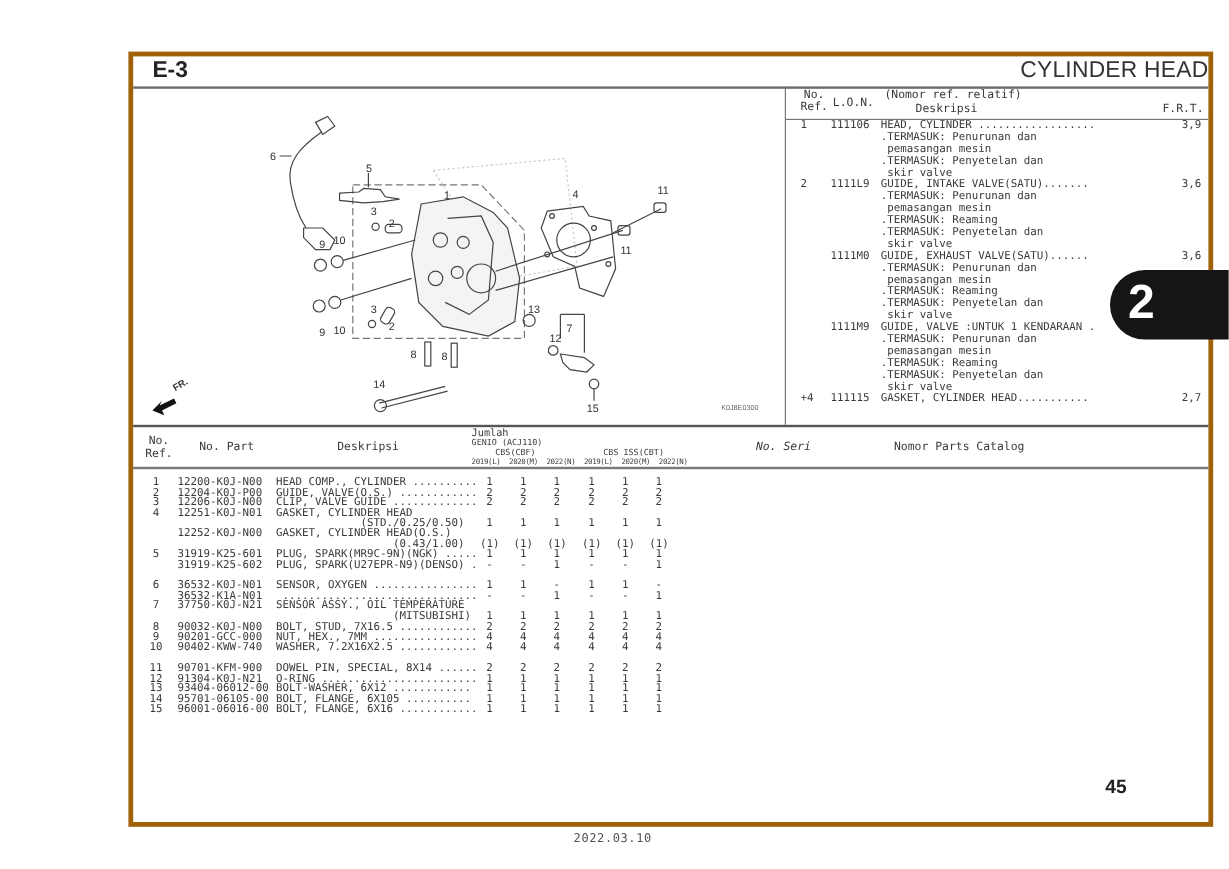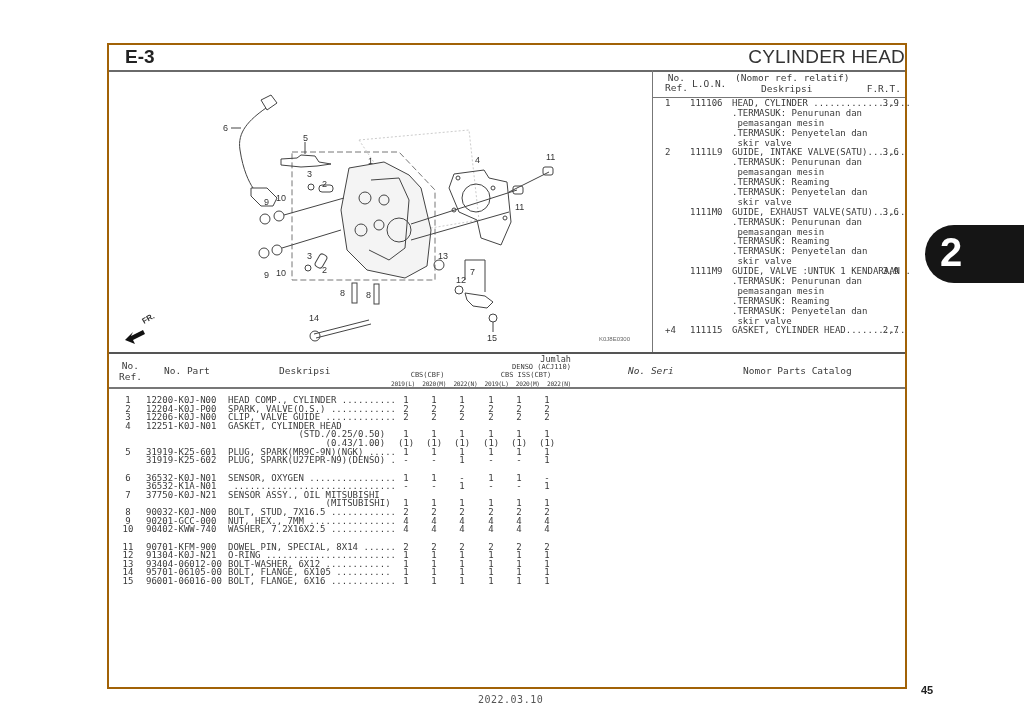--- a/index.html
+++ b/index.html
@@ -1,17 +1,17 @@
 <!DOCTYPE html>
 <html><head>
 <meta charset="utf-8">
 <style>
   html, body { margin:0; padding:0; background:#ffffff; }
   body { width:1024px; height:724px; position:relative; overflow:hidden; font-family:"DejaVu Sans Mono", monospace; color:#3a3a3a; }
-  .frame { position:absolute; left:107px; top:43px; width:800px; height:646px; border:2px solid #a16207; box-sizing:border-box; }
+  .frame { position:absolute; left:107px; top:43px; width:904px; height:646px; border:4px solid #a16207; box-sizing:border-box; }
   .title-bar { position:absolute; left:0; top:0; right:0; height:25px; border-bottom:2px solid #6a6a6a; }
   .section-code { position:absolute; left:16px; top:1px; font-family:"Liberation Sans", sans-serif; font-weight:bold; font-size:19px; color:#222; }
   .page-title { position:absolute; left:0; right:0; top:1px; text-align:right; font-family:"Liberation Sans", sans-serif; font-size:19px; color:#333; letter-spacing:0.2px; }
   .diagram { position:absolute; left:0; top:25px; width:543px; height:282px; }
   .diagram svg { position:absolute; left:0; top:0; }
   .diag-code { position:absolute; left:490px; top:266px; font-family:"Liberation Sans", sans-serif; font-size:6px; color:#666; }
   .lon-panel { position:absolute; left:543px; top:25px; right:0; height:282px; border-left:1px solid #777; }
   .lon-head { position:absolute; left:0; right:0; top:0; height:27px; border-bottom:1px solid #777; font-size:9.5px; }
   .lon-head .h1 { position:absolute; left:12px; top:3px; line-height:10px; text-align:center; }
   .lon-head .h2 { position:absolute; left:39px; top:8px; }
@@ -21,37 +21,37 @@
   .lon-body { position:absolute; left:0; right:0; top:29px; font-size:9px; line-height:9.9px; }
   .lon-row { position:relative; height:9.9px; white-space:pre; }
   .lon-row .ref { position:absolute; left:12px; }
   .lon-row .code { position:absolute; left:37px; }
   .lon-row .desc { position:absolute; left:79px;text-align:center; }
   .lon-row .frt { position:absolute; right:6px; }
   .parts-head { position:absolute; left:0; right:0; top:307px; height:33px; border-top:2px solid #555; border-bottom:2px solid #777; font-size:9.5px; }
   .ph-ref { position:absolute; left:10px; top:6px; line-height:11px; text-align:center; }
   .ph-part { position:absolute; left:55px; top:11px; }
   .ph-desc { position:absolute; left:170px; top:11px; }
-  .ph-jumlah { position:absolute; left:282px; top:1px; width:180px; text-align:right; font-size:8.5px; line-height:8.5px; }
+  .ph-jumlah { position:absolute; left:282px; top:1px; width:180px; text-align:left; font-size:8.5px; line-height:8.5px; }
   .ph-jumlah .sub { font-size:7px; line-height:7.5px; }
   .ph-jumlah .grp { display:flex; justify-content:space-around; font-size:7px;gap:17px; }
   .ph-jumlah .yrs { display:flex; justify-content:space-between; font-size:6.2px; letter-spacing:-0.3px; }
   .ph-seri { position:absolute; left:519px; top:11px;font-style:italic; }
   .ph-kode { position:absolute; left:634px; top:11px; }
   .parts-body { position:absolute; left:0; right:0; top:351px; font-size:9px; line-height:8.6px; }
   .prow { position:relative; height:8.6px; white-space:pre; }
   .prow.gap { height:8.8px; }
   .prow .ref { position:absolute; left:9px; width:20px; text-align:center; }
   .prow .pn { position:absolute; left:37px; }
   .prow .desc { position:absolute; left:119px; }
   .prow .q { position:absolute; width:16px; text-align:center; }
   .q0 { left:289px; } .q1 { left:317px; } .q2 { left:345px; } .q3 { left:374px; } .q4 { left:402px; } .q5 { left:430px; }
   .side-tab { position:absolute; left:925px; top:225px; width:99px; height:58px; background:#151515; border-radius:29px 0 0 29px; }
   .side-tab span { position:absolute; left:15px; top:5px; font-family:"Liberation Sans", sans-serif; font-weight:900; font-size:40px; color:#fff; }
-  .page-num { position:absolute; left:921px; top:684px; font-family:"Liberation Sans", sans-serif; font-weight:bold; font-size:11px; color:#222; }
+  .page-num { position:absolute; left:921px; top:648px; font-family:"Liberation Sans", sans-serif; font-weight:bold; font-size:16px; color:#222; }
   .footer-date { position:absolute; left:478px; top:694px; font-size:10px; color:#555; letter-spacing:0.5px; }
   .lbl { font-family:"Liberation Sans", sans-serif; font-size:9px; fill:#333; }
 </style>
 </head>
 <body>
 
 <div class="frame">
   <div class="title-bar">
     <span class="section-code">E-3</span>
     <span class="page-title">CYLINDER HEAD</span>
@@ -194,51 +194,52 @@
 
   <div class="parts-head">
     <div class="ph-ref">
         <div>No.</div>
         <div>Ref.</div>
       </div>
     <span class="ph-part">No. Part</span>
     <span class="ph-desc">Deskripsi</span>
     <div class="ph-jumlah">
       <div>Jumlah</div>
-      <div class="sub">DENSO (ACJ110)</div>
+      <div class="sub">GENIO (ACJ110)</div>
       <div class="grp">
           <span>CBS(CBF)</span>
           <span>CBS ISS(CBT)</span>
         </div>
       <div class="yrs" id="yrs">
           <span>2019(L)</span>
           <span>2020(M)</span>
           <span>2022(N)</span>
           <span>2019(L)</span>
           <span>2020(M)</span>
           <span>2022(N)</span>
         </div>
     </div>
     <span class="ph-seri">No. Seri</span>
     <span class="ph-kode">Nomor Parts Catalog</span>
   </div>
 
   <div class="parts-body" id="parts-body">
       <div class="prow"><span class="ref">1</span><span class="pn">12200-K0J-N00</span><span class="desc">HEAD COMP., CYLINDER ..........</span><span class="q q0">1</span><span class="q q1">1</span><span class="q q2">1</span><span class="q q3">1</span><span class="q q4">1</span><span class="q q5">1</span></div>
-      <div class="prow"><span class="ref">2</span><span class="pn">12204-K0J-P00</span><span class="desc">SPARK, VALVE(O.S.) ............</span><span class="q q0">2</span><span class="q q1">2</span><span class="q q2">2</span><span class="q q3">2</span><span class="q q4">2</span><span class="q q5">2</span></div>
+      <div class="prow"><span class="ref">2</span><span class="pn">12204-K0J-P00</span><span class="desc">GUIDE, VALVE(O.S.) ............</span><span class="q q0">2</span><span class="q q1">2</span><span class="q q2">2</span><span class="q q3">2</span><span class="q q4">2</span><span class="q q5">2</span></div>
       <div class="prow"><span class="ref">3</span><span class="pn">12206-K0J-N00</span><span class="desc">CLIP, VALVE GUIDE .............</span><span class="q q0">2</span><span class="q q1">2</span><span class="q q2">2</span><span class="q q3">2</span><span class="q q4">2</span><span class="q q5">2</span></div>
       <div class="prow"><span class="ref">4</span><span class="pn">12251-K0J-N01</span><span class="desc">GASKET, CYLINDER HEAD</span><span class="q q0"></span><span class="q q1"></span><span class="q q2"></span><span class="q q3"></span><span class="q q4"></span><span class="q q5"></span></div>
       <div class="prow"><span class="ref"></span><span class="pn"></span><span class="desc">             (STD./0.25/0.50)</span><span class="q q0">1</span><span class="q q1">1</span><span class="q q2">1</span><span class="q q3">1</span><span class="q q4">1</span><span class="q q5">1</span></div>
+      <div class="prow"><span class="ref"></span><span class="pn">12252-K0J-N00</span><span class="desc">GASKET, CYLINDER HEAD(O.S.)</span><span class="q q0"></span><span class="q q1"></span><span class="q q2"></span><span class="q q3"></span><span class="q q4"></span><span class="q q5"></span></div>
       <div class="prow"><span class="ref"></span><span class="pn"></span><span class="desc">                  (0.43/1.00)</span><span class="q q0">(1)</span><span class="q q1">(1)</span><span class="q q2">(1)</span><span class="q q3">(1)</span><span class="q q4">(1)</span><span class="q q5">(1)</span></div>
       <div class="prow"><span class="ref">5</span><span class="pn">31919-K25-601</span><span class="desc">PLUG, SPARK(MR9C-9N)(NGK) .....</span><span class="q q0">1</span><span class="q q1">1</span><span class="q q2">1</span><span class="q q3">1</span><span class="q q4">1</span><span class="q q5">1</span></div>
       <div class="prow"><span class="ref"></span><span class="pn">31919-K25-602</span><span class="desc">PLUG, SPARK(U27EPR-N9)(DENSO) .</span><span class="q q0">-</span><span class="q q1">-</span><span class="q q2">1</span><span class="q q3">-</span><span class="q q4">-</span><span class="q q5">1</span></div>
       <div class="prow gap"></div>
       <div class="prow"><span class="ref">6</span><span class="pn">36532-K0J-N01</span><span class="desc">SENSOR, OXYGEN ................</span><span class="q q0">1</span><span class="q q1">1</span><span class="q q2">-</span><span class="q q3">1</span><span class="q q4">1</span><span class="q q5">-</span></div>
       <div class="prow"><span class="ref"></span><span class="pn">36532-K1A-N01</span><span class="desc"> ..............................</span><span class="q q0">-</span><span class="q q1">-</span><span class="q q2">1</span><span class="q q3">-</span><span class="q q4">-</span><span class="q q5">1</span></div>
-      <div class="prow"><span class="ref">7</span><span class="pn">37750-K0J-N21</span><span class="desc">SENSOR ASSY., OIL MITSUBISHI</span><span class="q q0"></span><span class="q q1"></span><span class="q q2"></span><span class="q q3"></span><span class="q q4"></span><span class="q q5"></span></div>
+      <div class="prow"><span class="ref">7</span><span class="pn">37750-K0J-N21</span><span class="desc">SENSOR ASSY., OIL TEMPERATURE</span><span class="q q0"></span><span class="q q1"></span><span class="q q2"></span><span class="q q3"></span><span class="q q4"></span><span class="q q5"></span></div>
       <div class="prow"><span class="ref"></span><span class="pn"></span><span class="desc">                  (MITSUBISHI)</span><span class="q q0">1</span><span class="q q1">1</span><span class="q q2">1</span><span class="q q3">1</span><span class="q q4">1</span><span class="q q5">1</span></div>
       <div class="prow"><span class="ref">8</span><span class="pn">90032-K0J-N00</span><span class="desc">BOLT, STUD, 7X16.5 ............</span><span class="q q0">2</span><span class="q q1">2</span><span class="q q2">2</span><span class="q q3">2</span><span class="q q4">2</span><span class="q q5">2</span></div>
       <div class="prow"><span class="ref">9</span><span class="pn">90201-GCC-000</span><span class="desc">NUT, HEX., 7MM ................</span><span class="q q0">4</span><span class="q q1">4</span><span class="q q2">4</span><span class="q q3">4</span><span class="q q4">4</span><span class="q q5">4</span></div>
       <div class="prow"><span class="ref">10</span><span class="pn">90402-KWW-740</span><span class="desc">WASHER, 7.2X16X2.5 ............</span><span class="q q0">4</span><span class="q q1">4</span><span class="q q2">4</span><span class="q q3">4</span><span class="q q4">4</span><span class="q q5">4</span></div>
       <div class="prow gap"></div>
       <div class="prow"><span class="ref">11</span><span class="pn">90701-KFM-900</span><span class="desc">DOWEL PIN, SPECIAL, 8X14 ......</span><span class="q q0">2</span><span class="q q1">2</span><span class="q q2">2</span><span class="q q3">2</span><span class="q q4">2</span><span class="q q5">2</span></div>
       <div class="prow"><span class="ref">12</span><span class="pn">91304-K0J-N21</span><span class="desc">O-RING ........................</span><span class="q q0">1</span><span class="q q1">1</span><span class="q q2">1</span><span class="q q3">1</span><span class="q q4">1</span><span class="q q5">1</span></div>
       <div class="prow"><span class="ref">13</span><span class="pn">93404-06012-00</span><span class="desc">BOLT-WASHER, 6X12 ............</span><span class="q q0">1</span><span class="q q1">1</span><span class="q q2">1</span><span class="q q3">1</span><span class="q q4">1</span><span class="q q5">1</span></div>
       <div class="prow"><span class="ref">14</span><span class="pn">95701-06105-00</span><span class="desc">BOLT, FLANGE, 6X105 ..........</span><span class="q q0">1</span><span class="q q1">1</span><span class="q q2">1</span><span class="q q3">1</span><span class="q q4">1</span><span class="q q5">1</span></div>
       <div class="prow"><span class="ref">15</span><span class="pn">96001-06016-00</span><span class="desc">BOLT, FLANGE, 6X16 ............</span><span class="q q0">1</span><span class="q q1">1</span><span class="q q2">1</span><span class="q q3">1</span><span class="q q4">1</span><span class="q q5">1</span></div>

